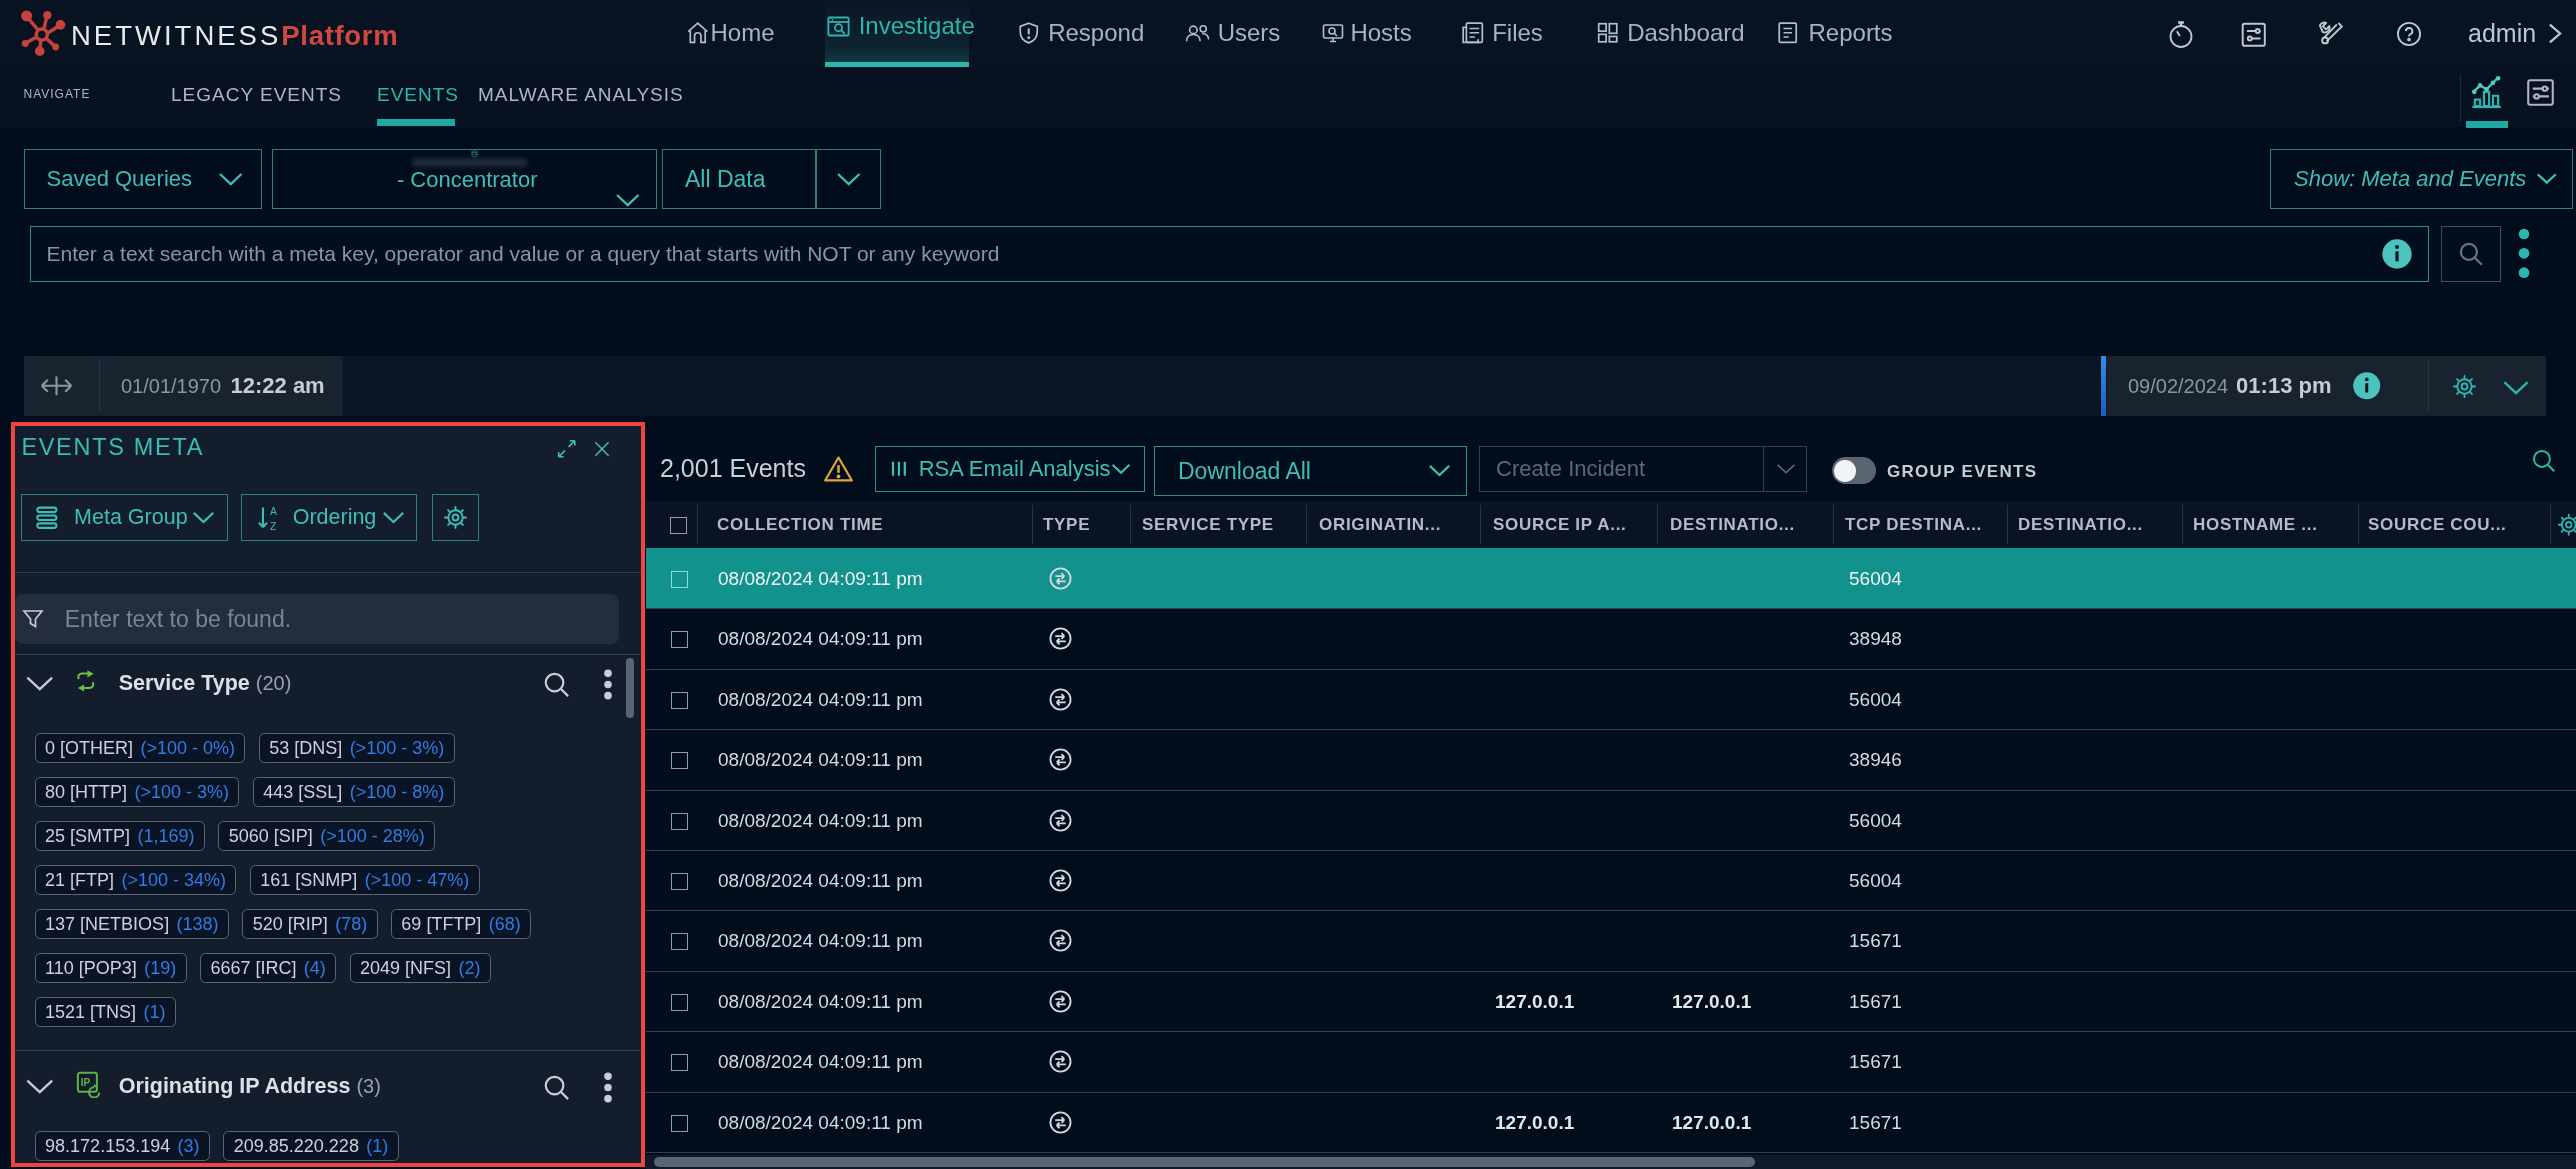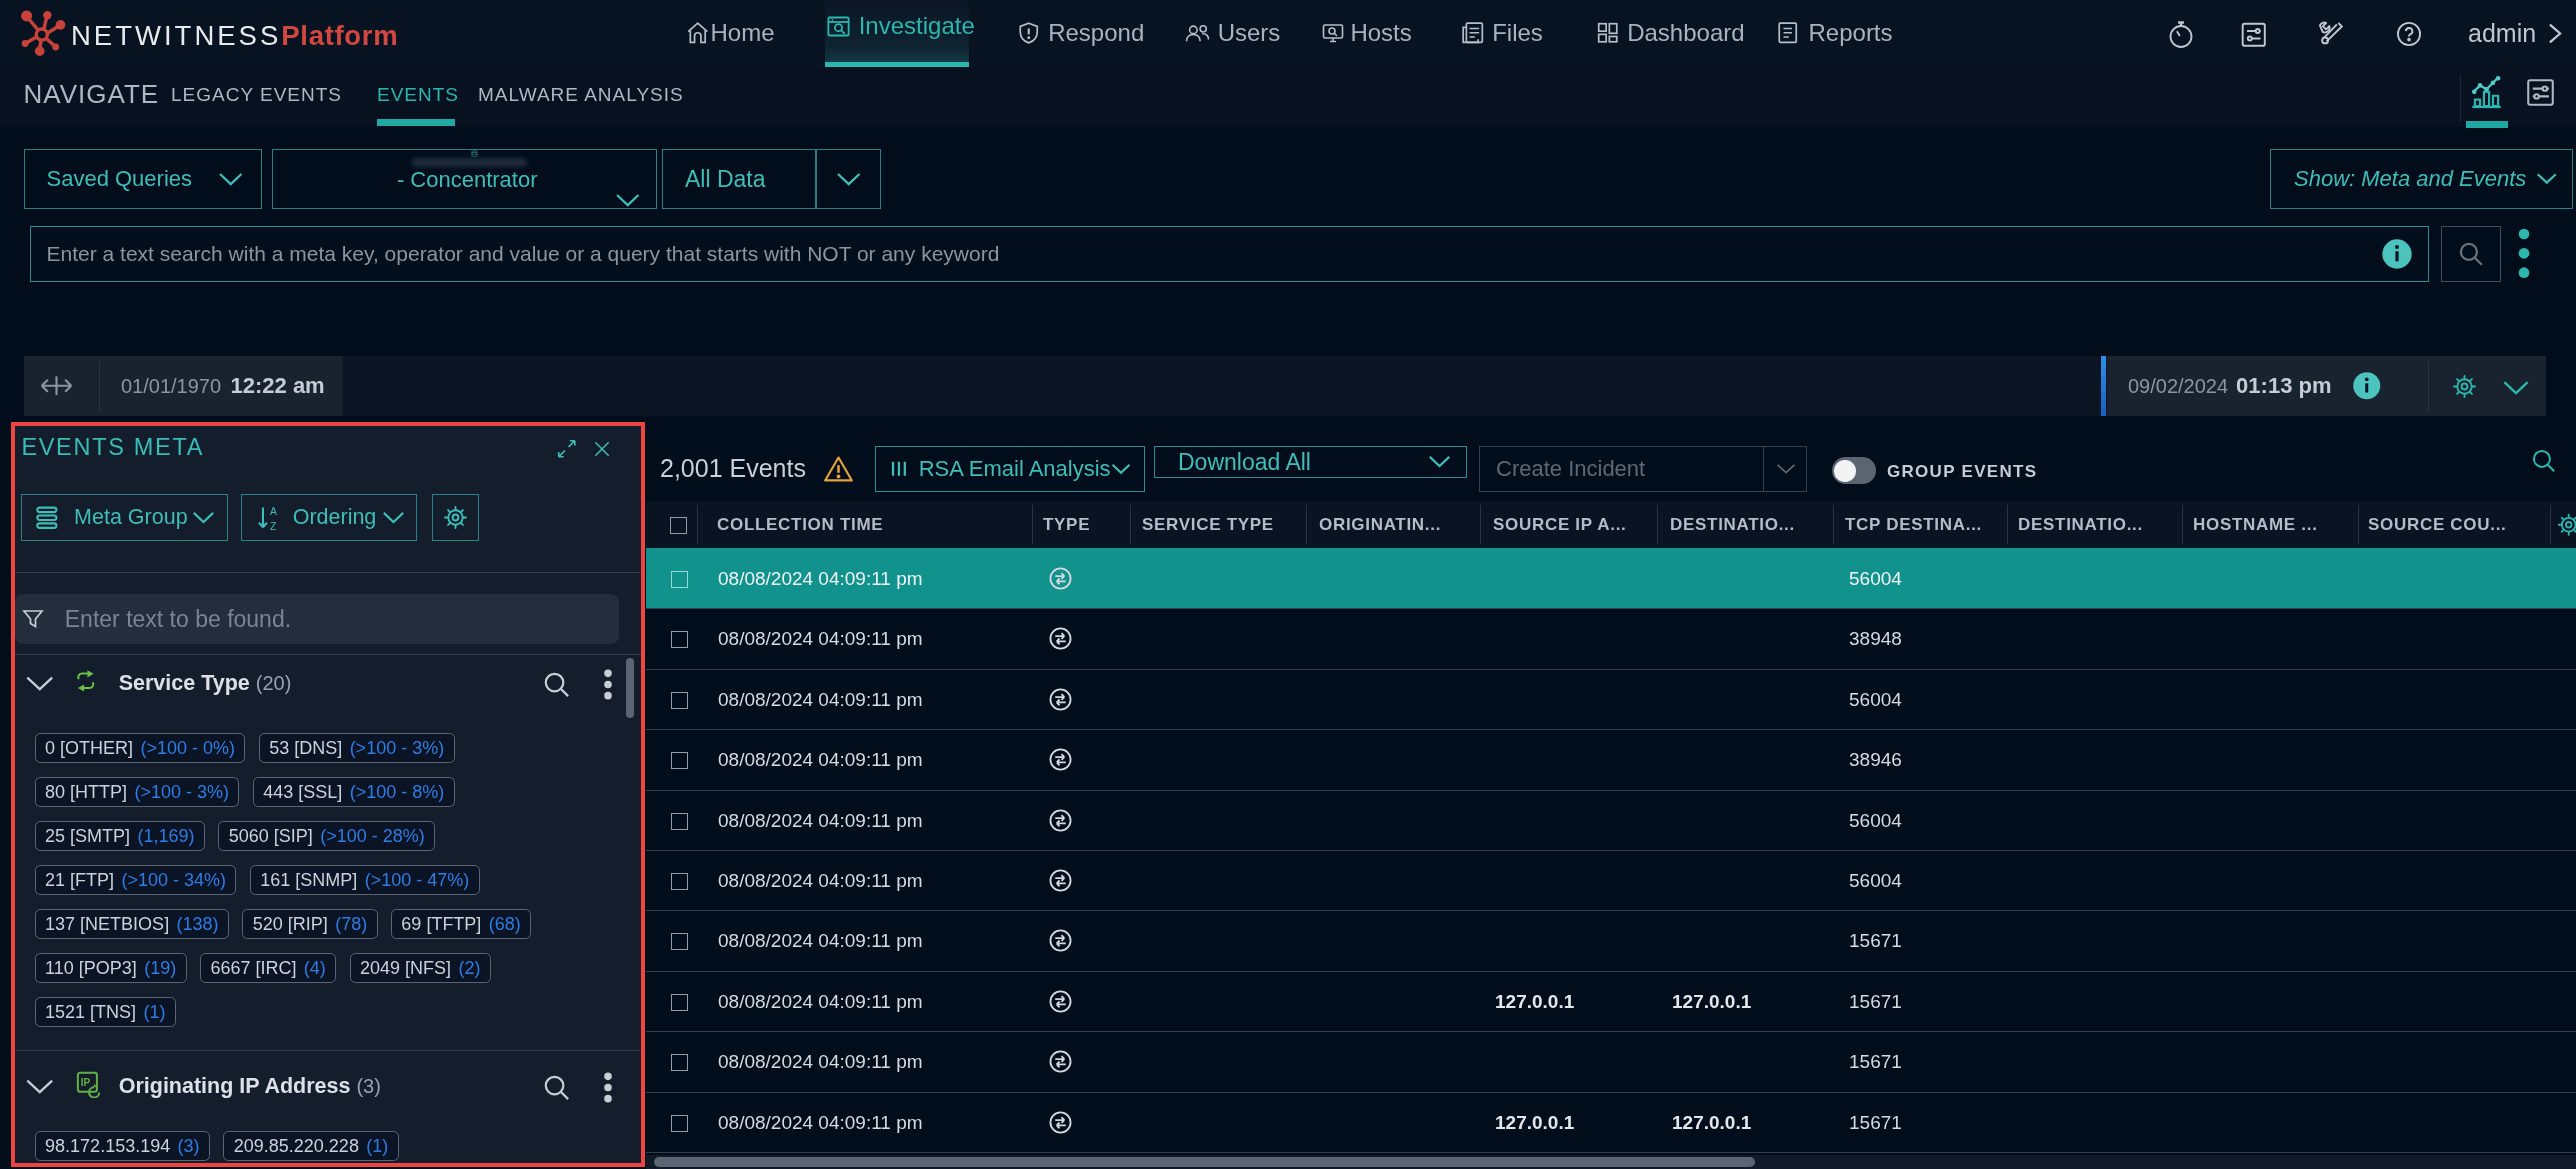--- a/index.html
+++ b/index.html
@@ -149,21 +149,21 @@
     </svg>
 </div>
 <div class="abs flex" style="left:2468px;top:0;height:66px;color:#c0c6cf;font-size:25px;gap:10.7px;">
   <span>admin</span>
   <svg width="16" height="23" viewBox="0 0 12 18" fill="none" stroke="#c0c6cf" stroke-width="1.8">
       <path d="M2 2 L10 9 L2 16"></path>
     </svg>
 </div>
 
 <div class="abs" style="left:0;top:67px;width:2576px;height:60px;background:#071120;"></div>
-<div class="abs" style="left:23.5px;top:67px;height:55px;line-height:55px;color:#aeb7c2;font-size:26px;letter-spacing:1px;">NAVIGATE</div>
+<div class="abs" style="left:23.5px;top:67px;height:55px;line-height:55px;color:#aeb7c2;font-size:12px;letter-spacing:1px;">NAVIGATE</div>
 <div class="abs" style="left:171px;top:67px;height:55px;line-height:55px;color:#aeb7c2;font-size:19px;letter-spacing:1px;">LEGACY EVENTS</div>
 <div class="abs" style="left:377px;top:67px;height:55px;line-height:55px;color:#2cb6ae;font-size:19px;letter-spacing:1px;">EVENTS</div>
 <div class="abs" style="left:478px;top:67px;height:55px;line-height:55px;color:#aeb7c2;font-size:19px;letter-spacing:1px;">MALWARE ANALYSIS</div>
 <div class="abs" style="left:377px;top:119px;width:78px;height:6.7px;background:#1fa9a2;"></div>
 <div class="abs" style="left:2460px;top:74px;width:1.3px;height:48px;background:#1e2836;"></div>
 <div class="abs" style="left:2471px;top:75px;">
   <svg width="31" height="35" viewBox="0 0 24 27" fill="none" stroke="#2cb6ae" stroke-width="1.7">
     <path d="M2 13 L7 8 L12 11 L17 6 L21 2" stroke="#52c9c2"></path>
     <circle cx="2.5" cy="13" r="1.8" fill="#52c9c2" stroke="none"></circle>
       <circle cx="7" cy="8" r="1.8" fill="#52c9c2" stroke="none"></circle>
@@ -298,21 +298,21 @@
 </div>
 <div class="abs btn" style="left:875px;top:446px;width:270px;height:46px;border-color:#2b8d93;">
   <svg style="margin-left:14.8px;" width="23" height="25.5" viewBox="0 0 17 19" fill="none" stroke="#3fbdb7" stroke-width="2.4">
       <path d="M2.2 2 V17 M8.5 2 V17 M14.8 2 V17"></path>
     </svg>
   <span style="margin-left:12px;font-size:22px;white-space:nowrap;">RSA Email Analysis</span>
   <svg class="chev" style="margin-left:auto;margin-right:13.4px;" width="20" height="12" viewBox="0 0 38 22" fill="none" stroke="#3fbdb7" stroke-width="4">
       <path d="M3 3 L19 18 L35 3"></path>
     </svg>
 </div>
-<div class="abs btn" style="left:1154px;top:446px;width:313px;height:32px;border-color:#2b8d93;text-align:center;">
+<div class="abs btn" style="left:1154px;top:446px;width:313px;height:50px;border-color:#2b8d93;text-align:center;">
   <span style="margin-left:23px;font-size:23px;">Download All</span>
   <svg class="chev" style="margin-left:auto;margin-right:14.8px;" width="23" height="13.4" viewBox="0 0 38 22" fill="none" stroke="#3fbdb7" stroke-width="3.6">
       <path d="M3 3 L19 18 L35 3"></path>
     </svg>
 </div>
 <div class="abs flex" style="left:1479px;top:446px;width:328px;height:46px;border:1.3px solid #38404d;">
   <span style="margin-left:16px;font-size:22px;color:#5e6875;">Create Incident</span>
 </div>
 <div class="abs flex" style="left:1763px;top:446px;width:44px;height:46px;border-left:1.3px solid #38404d;justify-content:center;">
   <svg width="20" height="12" viewBox="0 0 38 22" fill="none" stroke="#5e6875" stroke-width="3.2">

